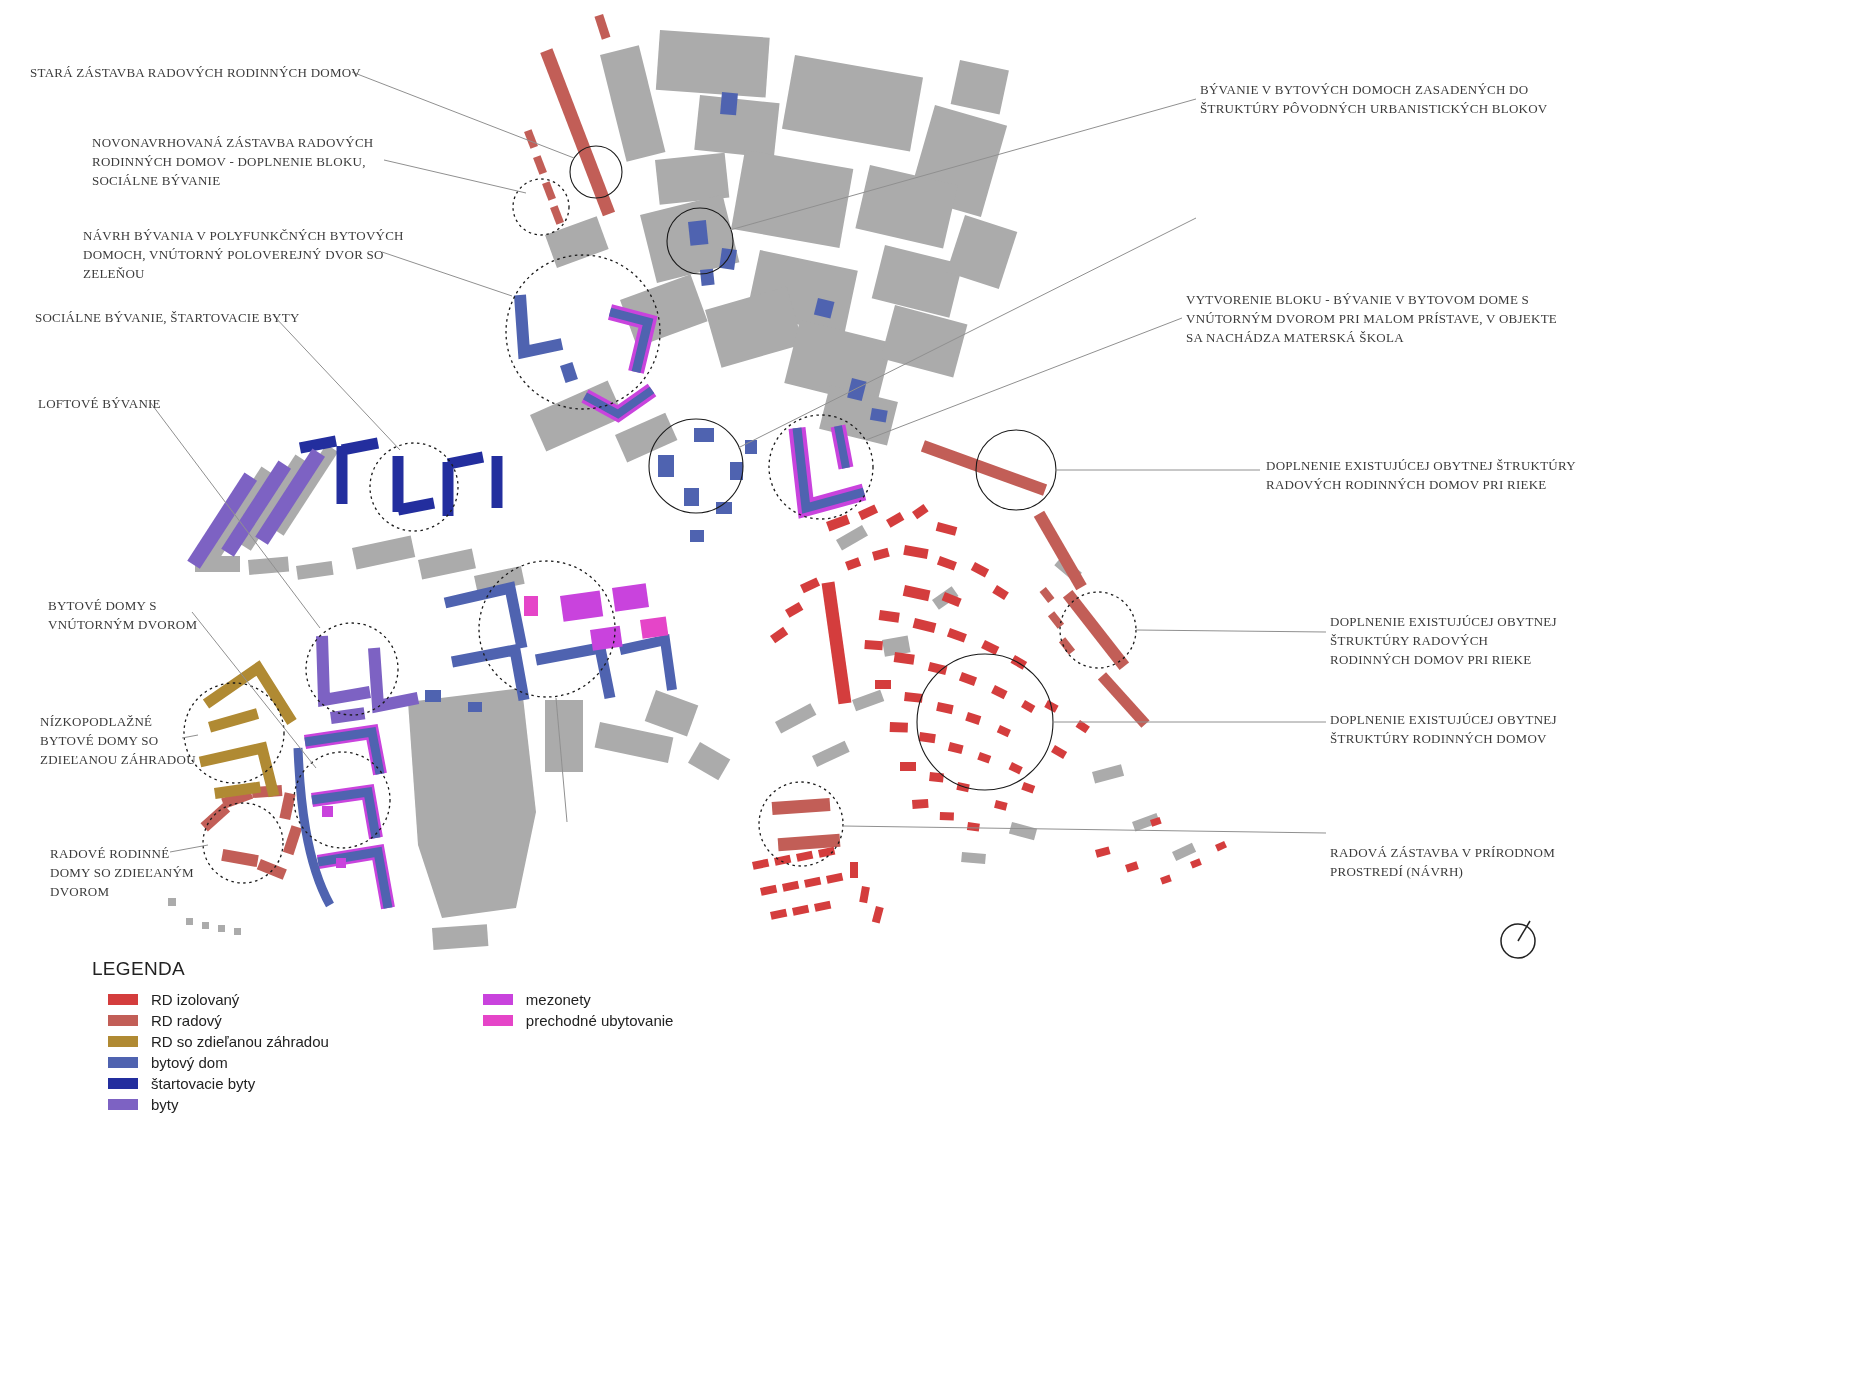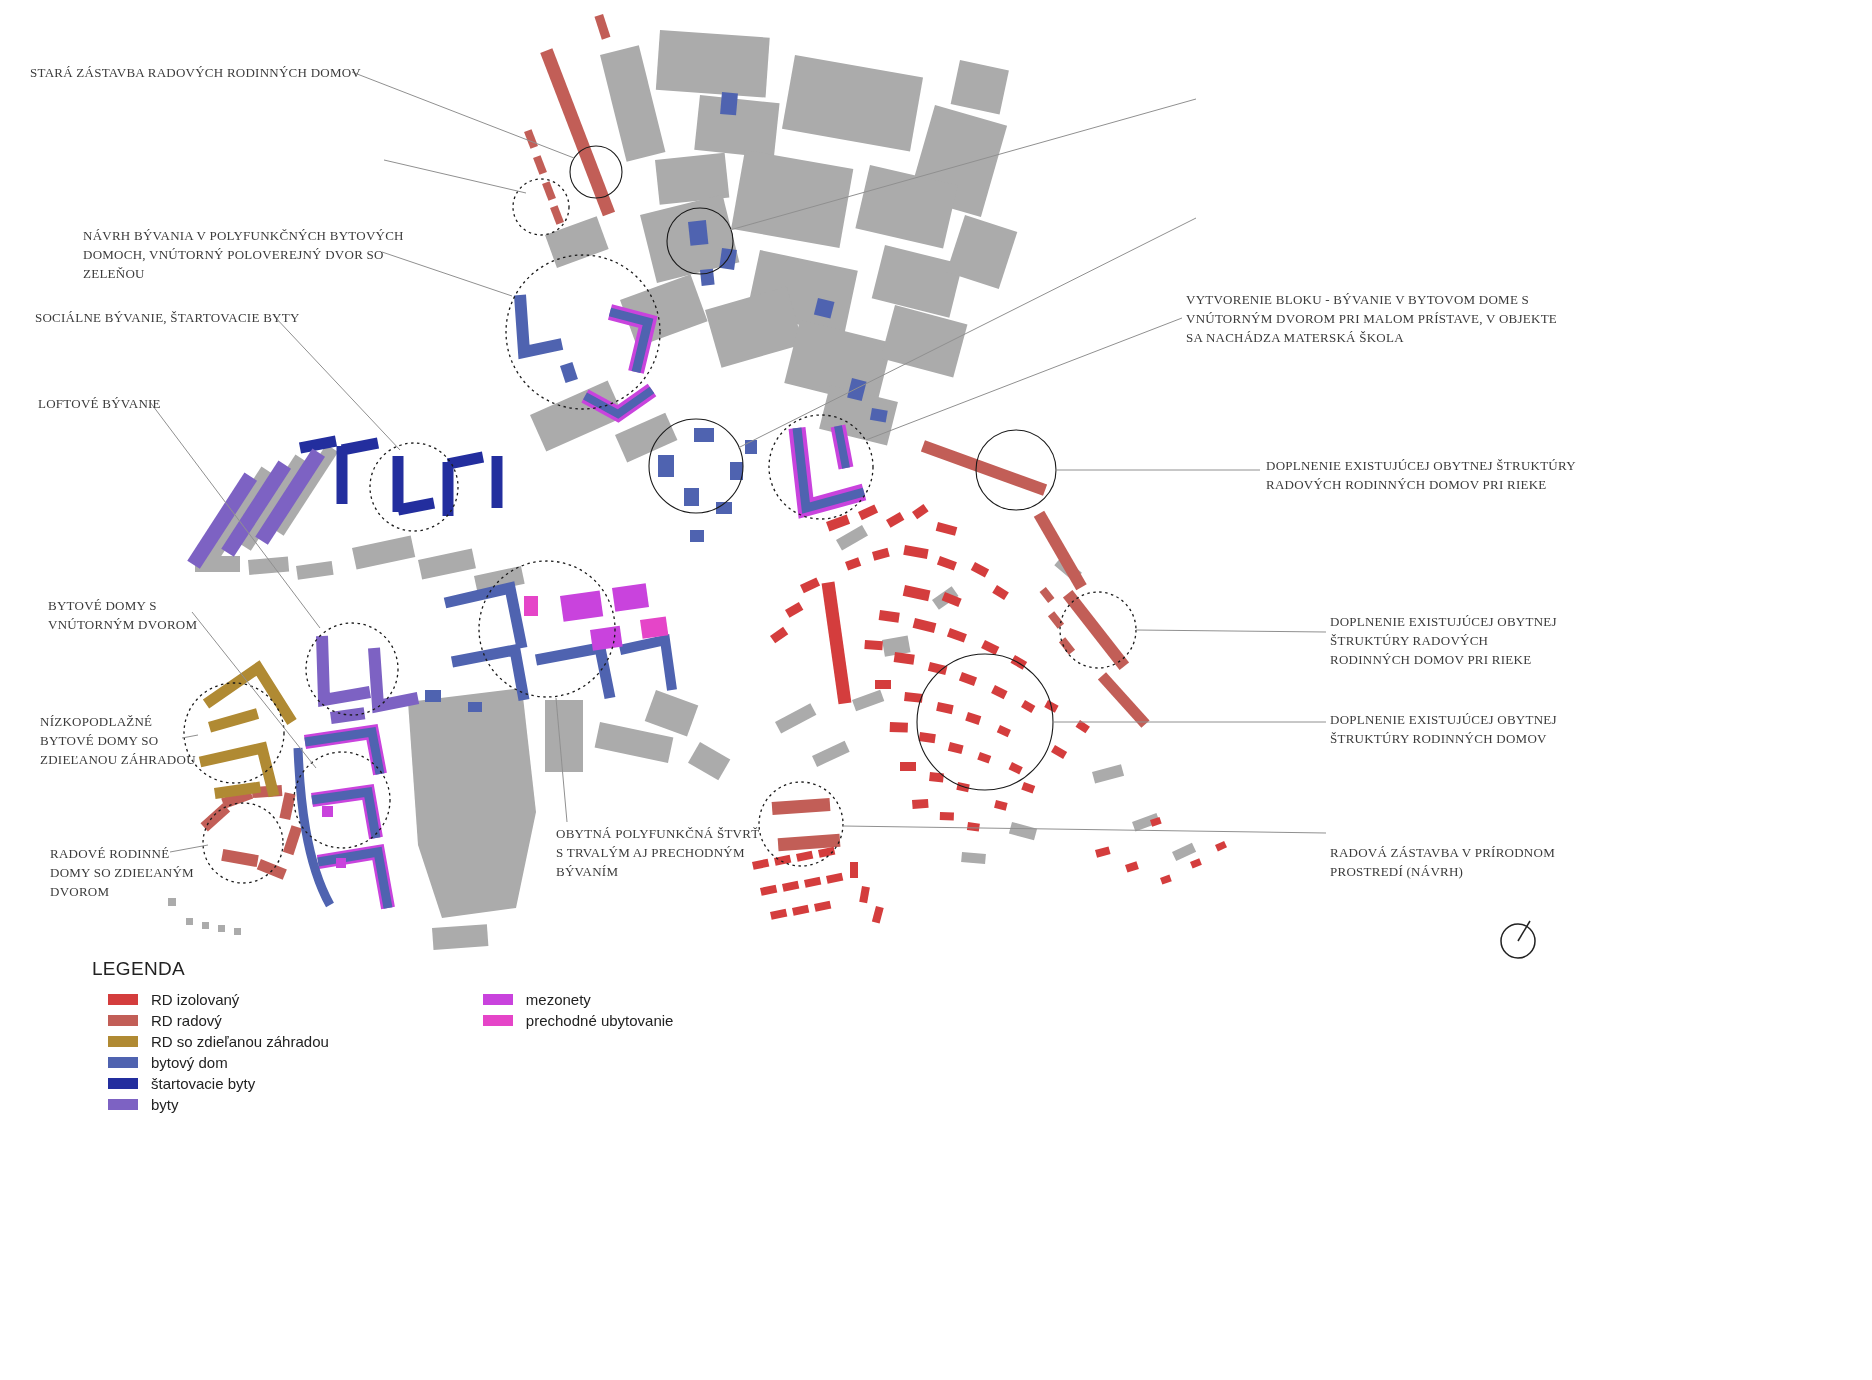--- a/index.html
+++ b/index.html
@@ -321,36 +321,38 @@
     <line class="leader" x1="1326" y1="833" x2="843" y2="826"></line>
   </g>
 
   <g>
     <circle cx="1518" cy="941" r="17" fill="none" stroke="#222" stroke-width="1.5"></circle>
     <line x1="1518" y1="941" x2="1530" y2="921" stroke="#222" stroke-width="1.5"></line>
   </g>
 </svg>
 
 <div class="ann" style="left:30px;top:63px;">STARÁ ZÁSTAVBA RADOVÝCH RODINNÝCH DOMOV</div>
+<div class="ann" style="left:92px;top:133px;">NOVONAVRHOVANÁ ZÁSTAVBA RADOVÝCH
+RODINNÝCH DOMOV - DOPLNENIE BLOKU,
+SOCIÁLNE BÝVANIE</div>
 <div class="ann" style="left:83px;top:226px;">NÁVRH BÝVANIA V POLYFUNKČNÝCH BYTOVÝCH
 DOMOCH, VNÚTORNÝ POLOVEREJNÝ DVOR SO
 ZELEŇOU</div>
 <div class="ann" style="left:35px;top:308px;">SOCIÁLNE BÝVANIE, ŠTARTOVACIE BYTY</div>
 <div class="ann" style="left:38px;top:394px;">LOFTOVÉ BÝVANIE</div>
 <div class="ann" style="left:48px;top:596px;">BYTOVÉ DOMY S
 VNÚTORNÝM DVOROM</div>
 <div class="ann" style="left:40px;top:712px;">NÍZKOPODLAŽNÉ
 BYTOVÉ DOMY SO
 ZDIEĽANOU ZÁHRADOU</div>
 <div class="ann" style="left:50px;top:844px;">RADOVÉ RODINNÉ
 DOMY SO ZDIEĽANÝM
 DVOROM</div>
-<div class="ann" style="left:556px;top:824px;">OBYTNÁ POLYFUNKČNÁ ŠTVRŤ
-S TRVALÝM AJ PRECHODNÝM
-BÝVANÍM</div>
+<div class="ann" style="left:1200px;top:80px;">BÝVANIE V BYTOVÝCH DOMOCH ZASADENÝCH DO
+ŠTRUKTÚRY PÔVODNÝCH URBANISTICKÝCH BLOKOV</div>
 <div class="ann" style="left:1186px;top:290px;">VYTVORENIE BLOKU - BÝVANIE V BYTOVOM DOME S
 VNÚTORNÝM DVOROM PRI MALOM PRÍSTAVE, V OBJEKTE
 SA NACHÁDZA MATERSKÁ ŠKOLA</div>
 <div class="ann" style="left:1266px;top:456px;">DOPLNENIE EXISTUJÚCEJ OBYTNEJ ŠTRUKTÚRY
 RADOVÝCH RODINNÝCH DOMOV PRI RIEKE</div>
 <div class="ann" style="left:1330px;top:612px;">DOPLNENIE EXISTUJÚCEJ OBYTNEJ
 ŠTRUKTÚRY RADOVÝCH
 RODINNÝCH DOMOV PRI RIEKE</div>
 <div class="ann" style="left:1330px;top:710px;">DOPLNENIE EXISTUJÚCEJ OBYTNEJ
 ŠTRUKTÚRY RODINNÝCH DOMOV</div>

